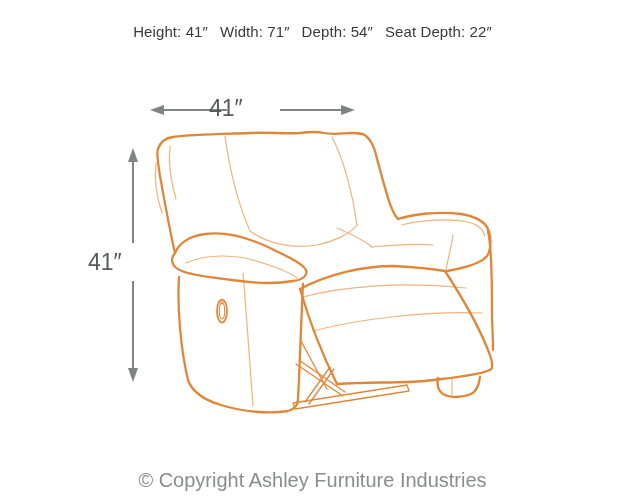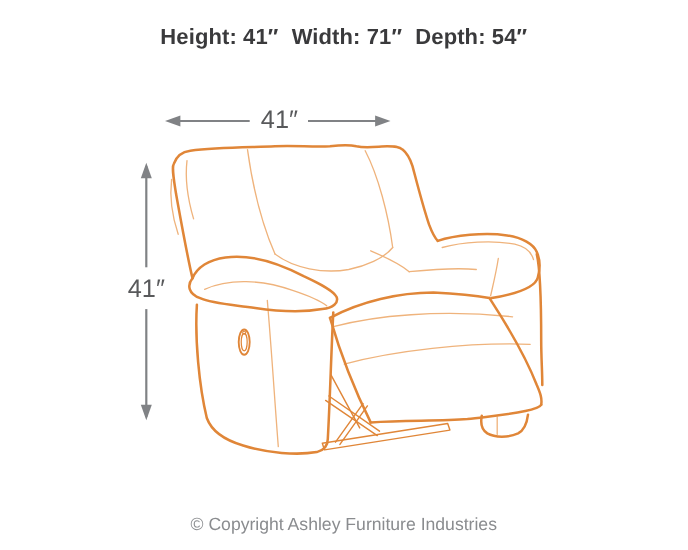--- a/index.html
+++ b/index.html
@@ -4,44 +4,45 @@
 <style>
   html,body{margin:0;padding:0;}
   body{
     width:625px;height:500px;background:#ffffff;position:relative;overflow:hidden;
     font-family:"Liberation Sans", sans-serif;
   }
   .stage{position:absolute;inset:0;width:625px;height:500px;}
   .spec-header{
     position:absolute;top:23px;left:0;right:0;
     display:flex;justify-content:center;align-items:baseline;gap:12px;
-    font-size:20px;font-weight:700;color:#3A3A3C;letter-spacing:.1px;
+    font-size:15px;font-weight:400;color:#3A3A3C;letter-spacing:.1px;
   }
   .spec-item{white-space:nowrap;}
   .diagram-svg{position:absolute;top:0;left:0;}
   .dim-label{
-    position:absolute;width:90px;text-align:center;
+    position:absolute;width:90px;text-align:left;
     font-size:23px;color:#58595B;line-height:1;
   }
   .dim-label.width{left:209px;top:97px;}
   .dim-label.height{left:88px;top:251px;}
   .copyright{
     position:absolute;top:469px;left:0;right:0;text-align:center;
-    font-size:16px;color:#8A8C8F;
+    font-size:20px;color:#8A8C8F;
   }
 </style>
 </head>
 <body>
 
 <div class="stage">
 
   <div class="spec-header">
     <span class="spec-item">Height: 41″</span>
     <span class="spec-item">Width: 71″</span>
     <span class="spec-item">Depth: 54″</span>
+    <span class="spec-item">Seat Depth: 22″</span>
   </div>
 
   <svg class="diagram-svg" width="625" height="500" viewBox="0 0 625 500">
 
     <g stroke="#808285" fill="#808285">
       <line x1="153" y1="110" x2="227" y2="110" stroke-width="2"></line>
       <line x1="280" y1="110" x2="352" y2="110" stroke-width="2"></line>
       <polygon points="150,110 164,105 164,115" stroke="none"></polygon>
       <polygon points="355,110 341,105 341,115" stroke="none"></polygon>
     </g>

